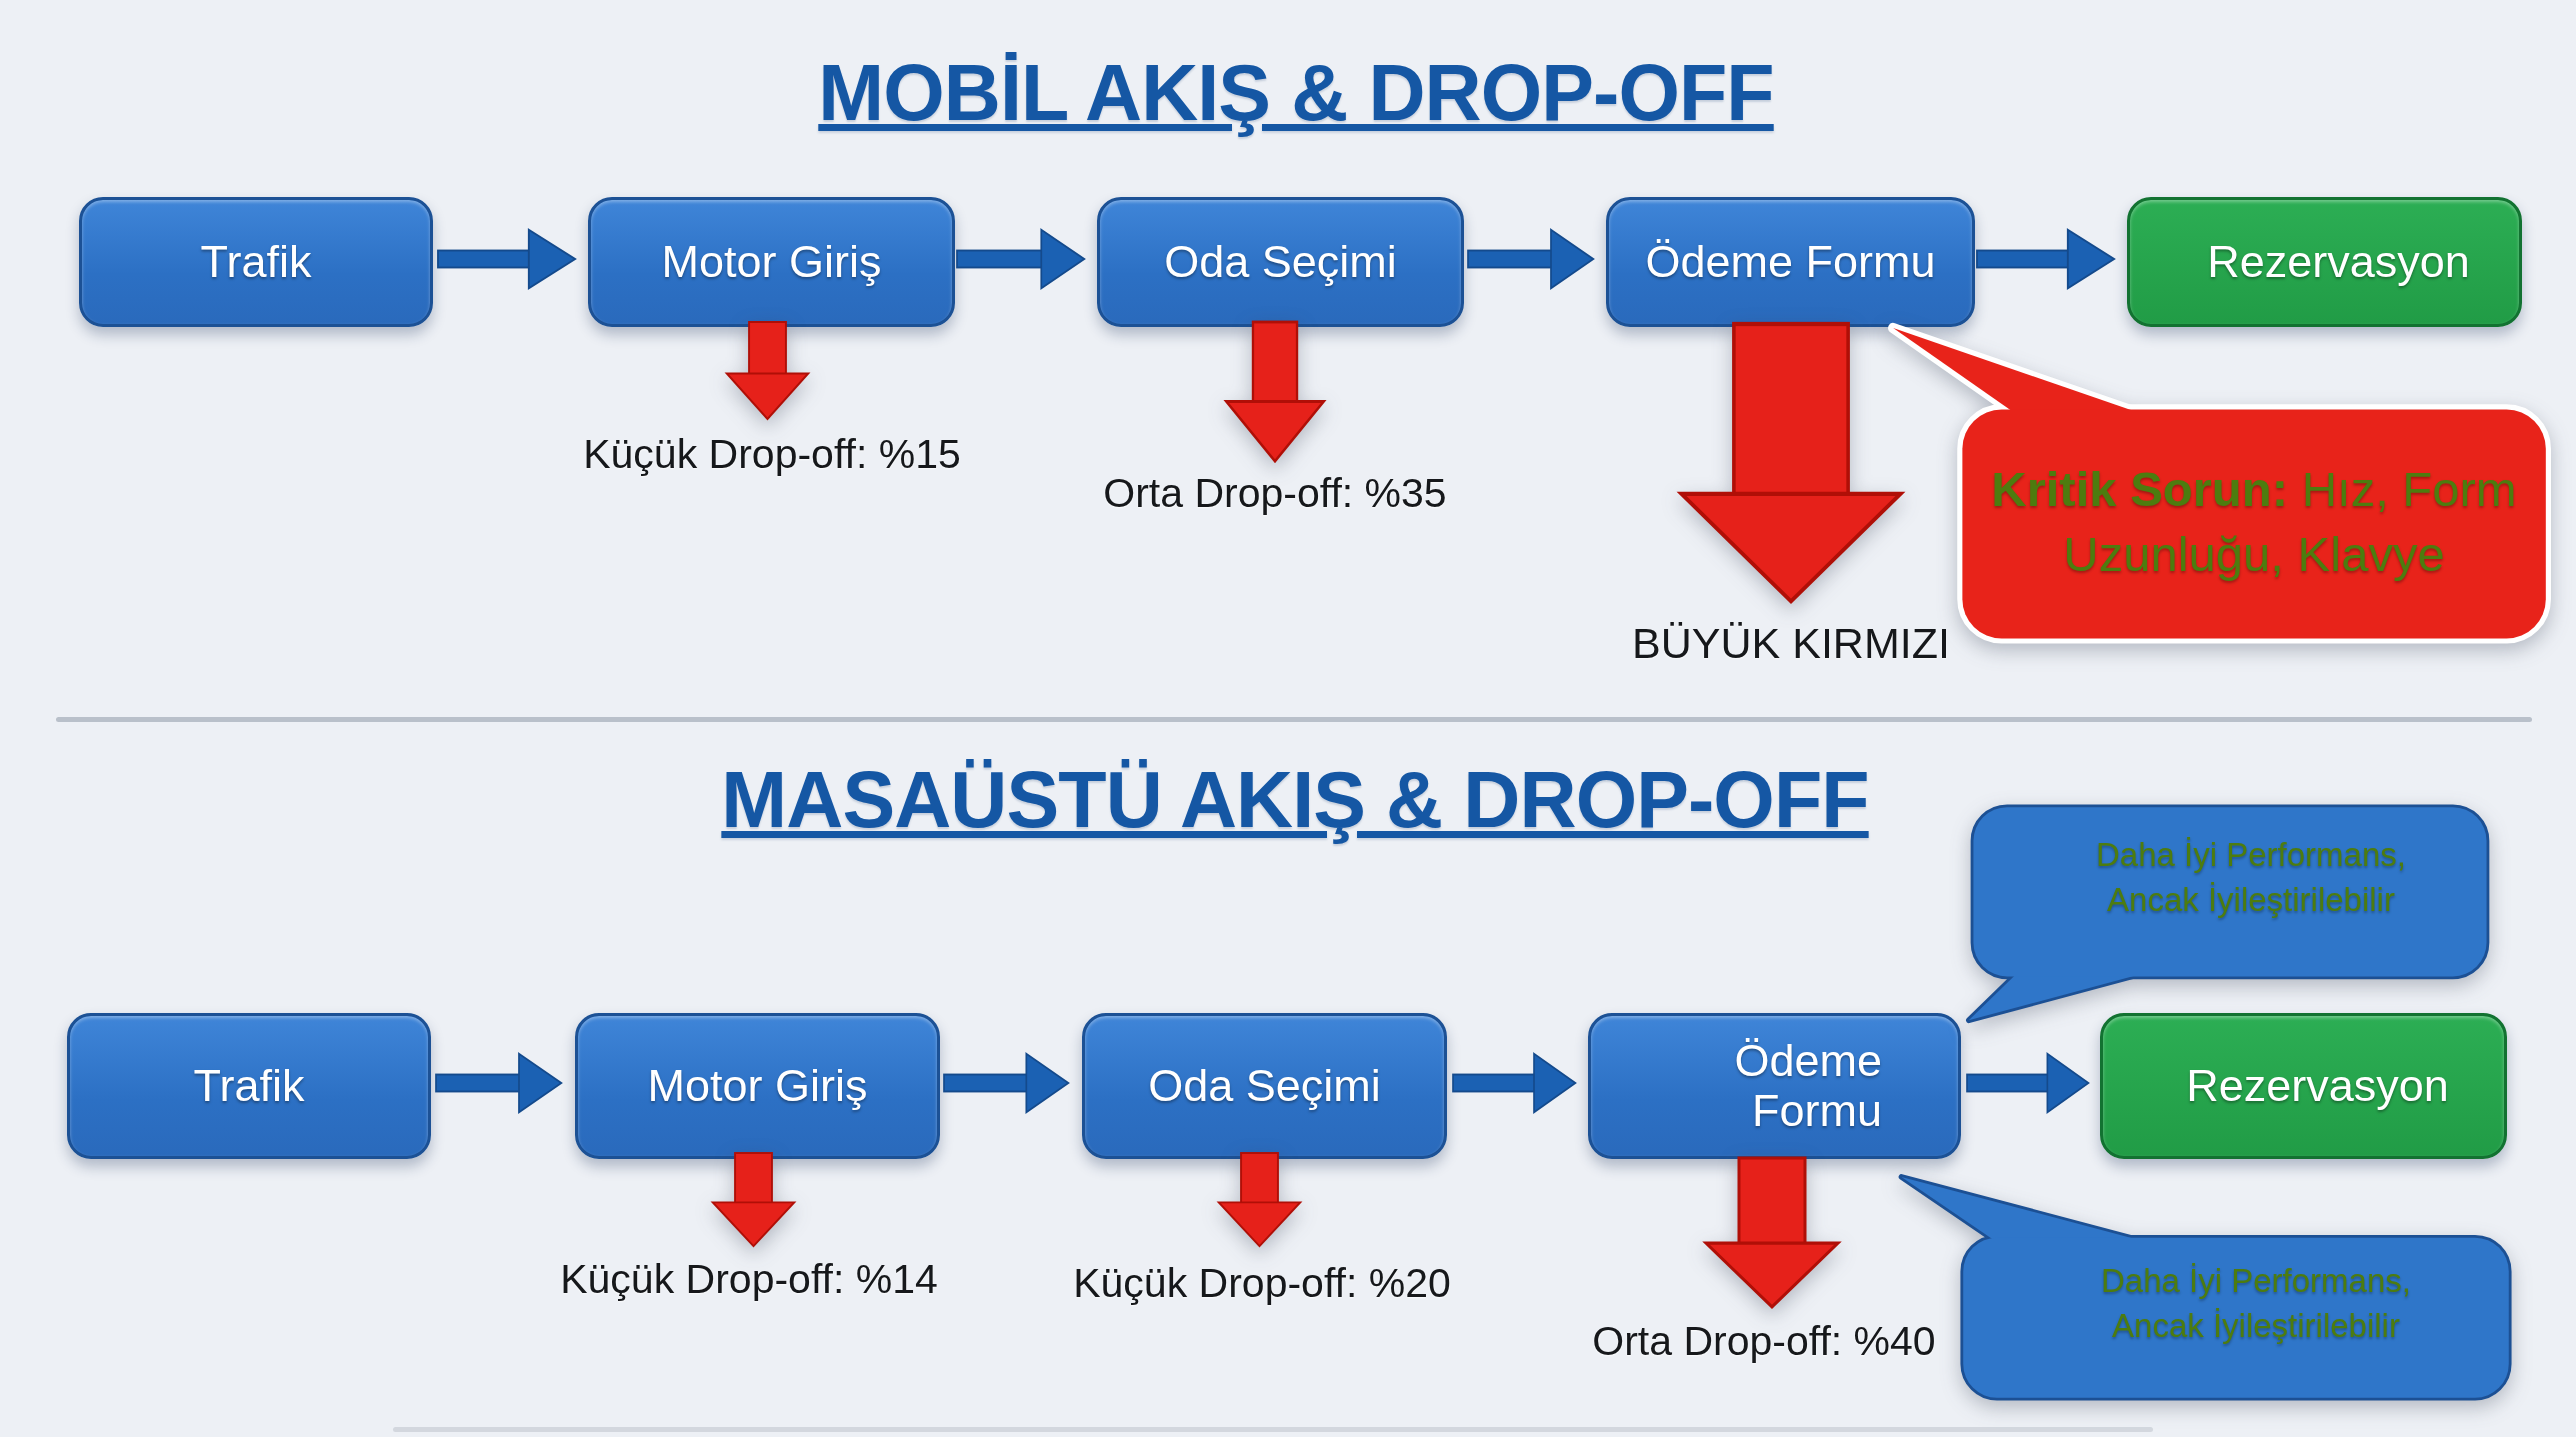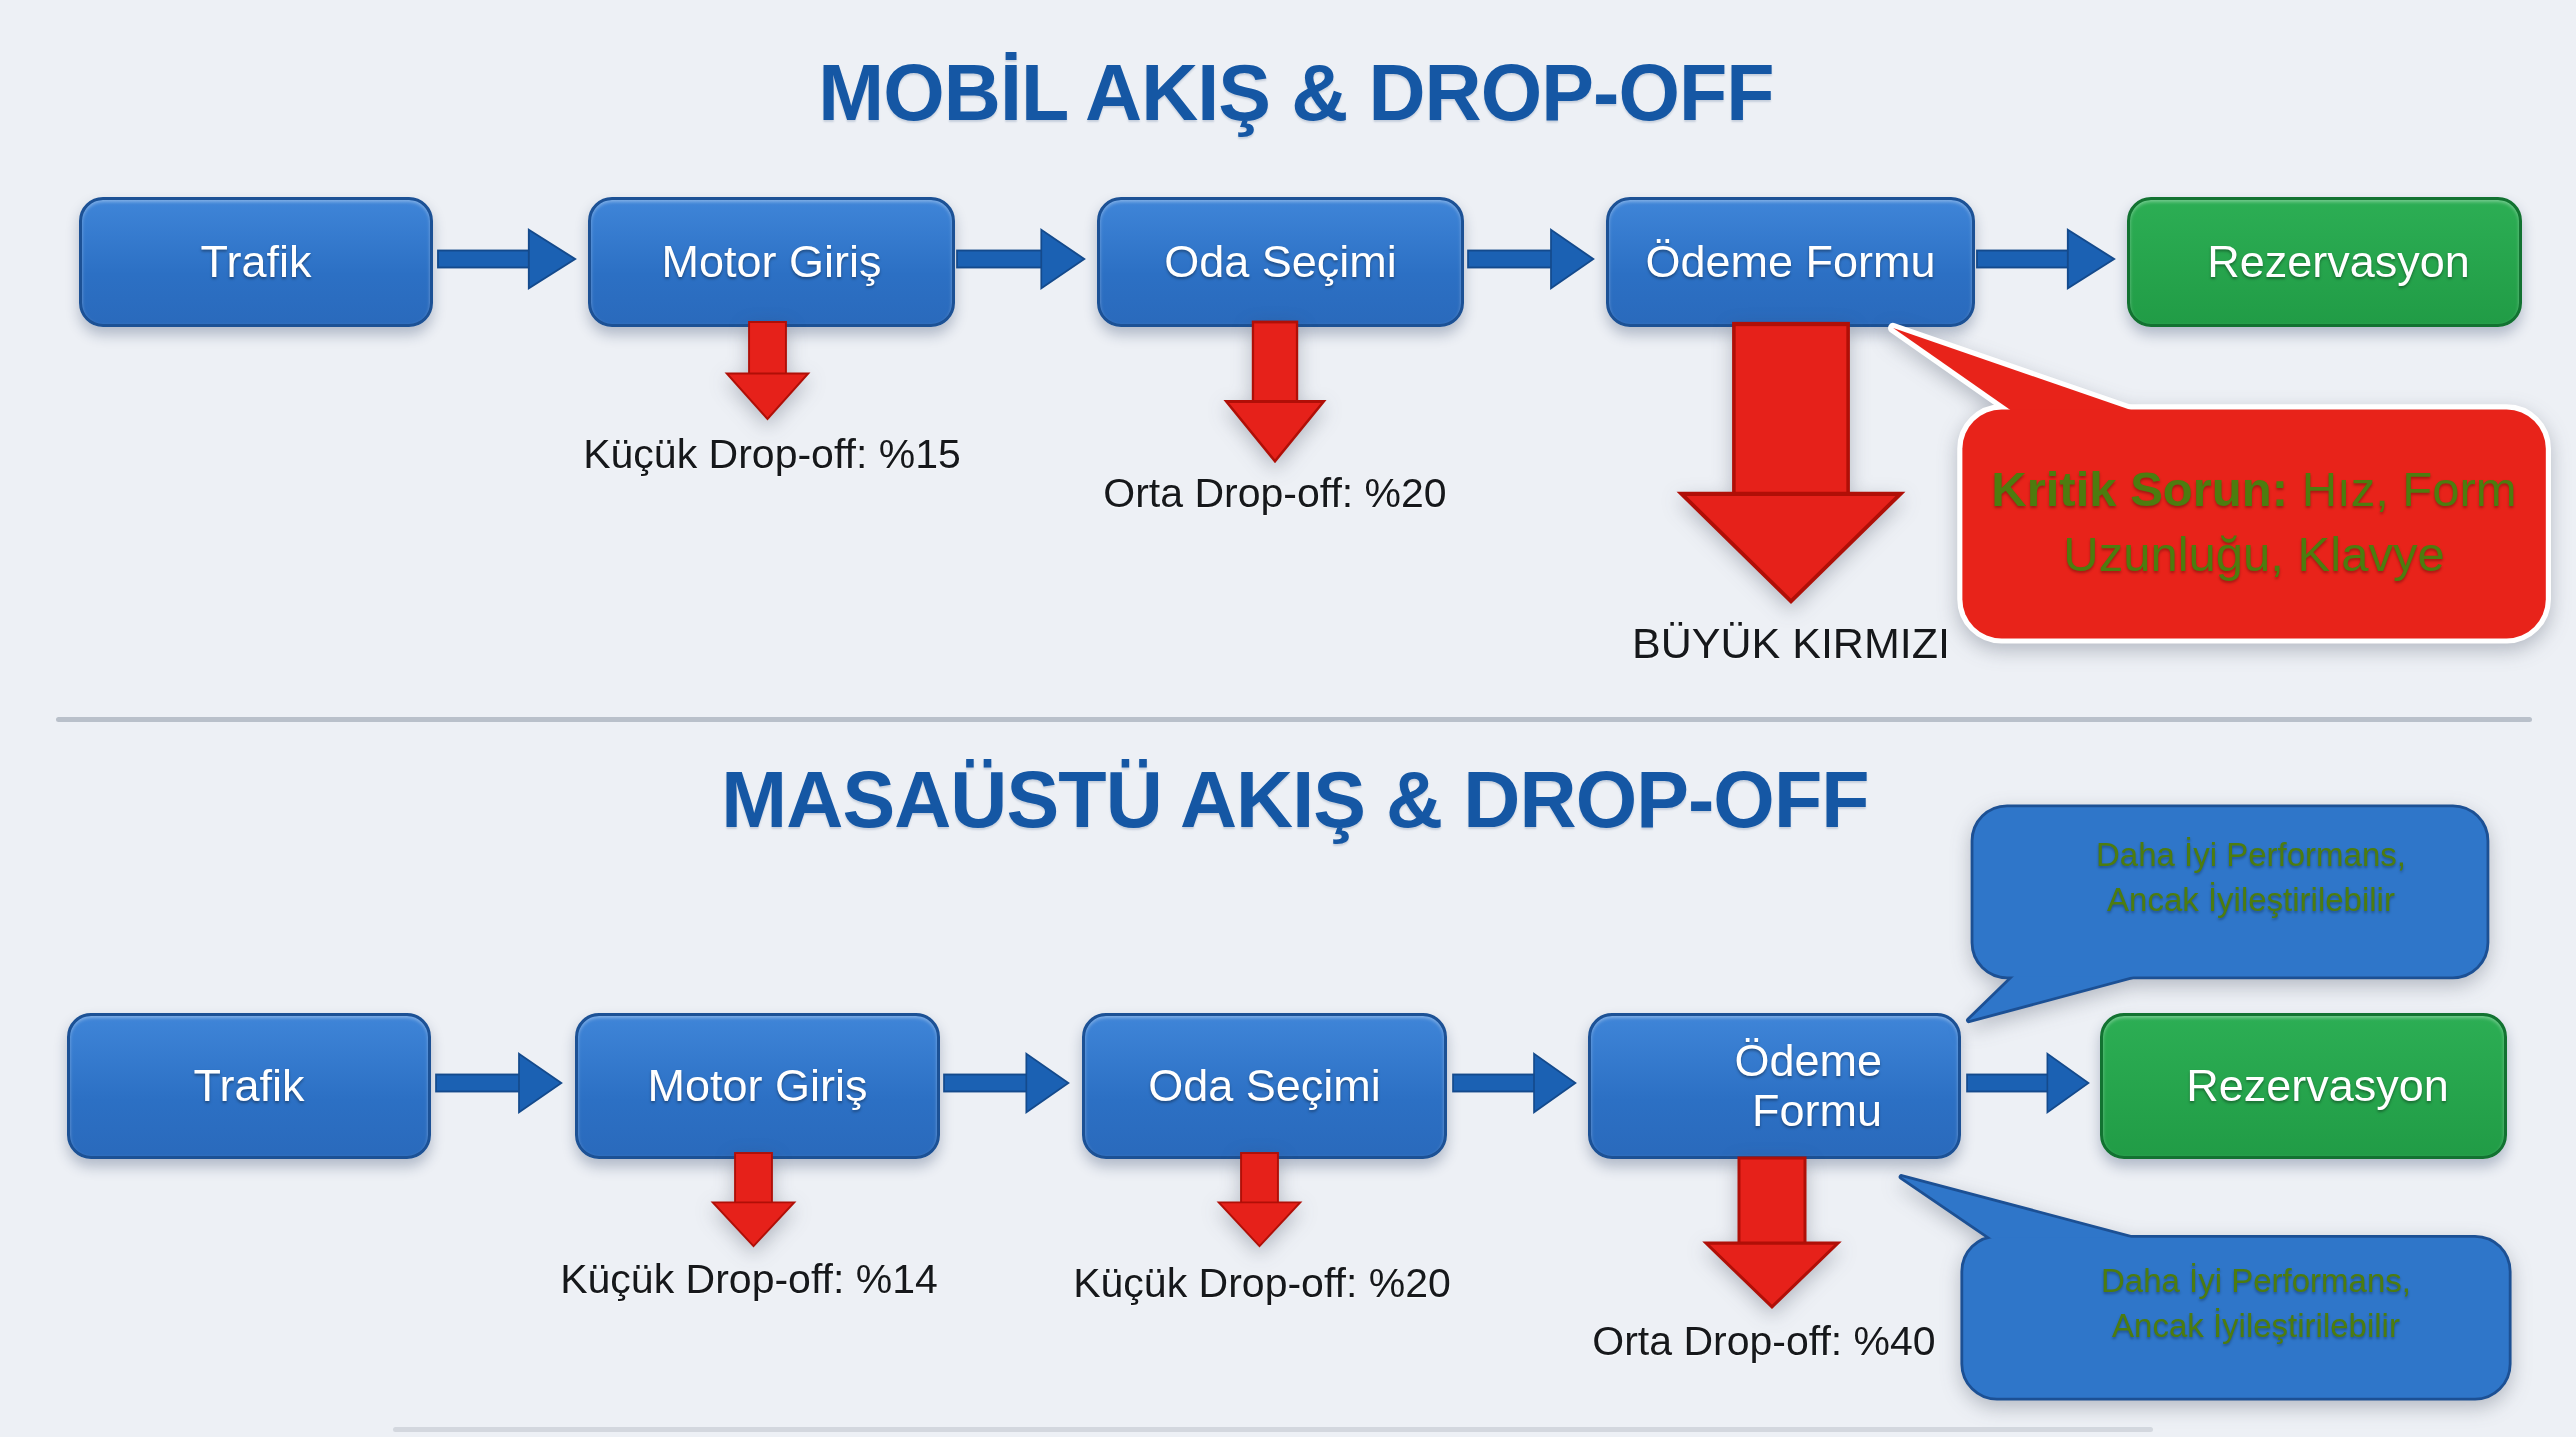--- a/index.html
+++ b/index.html
@@ -4,21 +4,21 @@
 <style>
   html,body{margin:0;padding:0;}
   body{
     width:2576px;height:1438px;position:relative;overflow:hidden;
     background:#edf0f5;
     font-family:"Liberation Sans", sans-serif;
   }
   .section-title{
     position:absolute;transform:translateX(-50%);
     font-size:79px;font-weight:700;color:#1557a4;letter-spacing:-0.9px;
-    text-shadow:0 1.9px 1.9px rgba(30,60,110,.18);white-space:nowrap;
+    text-shadow:0 1.9px 1.9px rgba(30,60,110,.18);white-space:nowrap;text-decoration:underline;
   }
   .node{
     position:absolute;display:flex;align-items:center;justify-content:center;
     border-radius:24px;color:#ffffff;font-size:45px;font-weight:500;
     text-align:right;line-height:1.12;
     text-shadow:0 1.9px 2.8px rgba(0,0,0,.35);
     box-shadow:0 7.5px 13px rgba(30,50,90,.28), inset 0 1.9px 3.7px rgba(255,255,255,.35);
   }
   .node.blue{
     background:linear-gradient(180deg,#3f85d8 0%,#2c70c4 60%,#2a6abc 100%);
@@ -113,21 +113,21 @@
   </g>
 </svg>
 <svg class="shadowed" style="left:1672px;top:324px" width="238" height="283" viewBox="0 0 100 100" preserveAspectRatio="none">
   <g fill="#e6211a" stroke="#b00f07" stroke-width="1.5">
     <rect x="26" y="0" width="48" height="64"></rect>
       <polygon points="4,60 96,60 50,98"></polygon>
   </g>
 </svg>
 
 <div class="drop-label" style="left:772px;top:431px">Küçük Drop-off: %15</div>
-<div class="drop-label" style="left:1275px;top:470px">Orta Drop-off: %20</div>
+<div class="drop-label" style="left:1275px;top:470px">Orta Drop-off: %35</div>
 <div class="drop-label big" style="left:1791px;top:618px">
   <div>BÜYÜK KIRMIZI</div>
 </div>
 
 <svg class="shadowed" style="left:1863px;top:300px" width="713" height="374" viewBox="0 0 762 400">
   <g stroke="#ffffff" stroke-width="11" stroke-linejoin="round" fill="#e8231a">
     <polygon points="32,30 380,150 215,158"></polygon>
     <rect x="106" y="117" width="624" height="245" rx="42"></rect>
   </g>
   <g fill="#e8231a">

